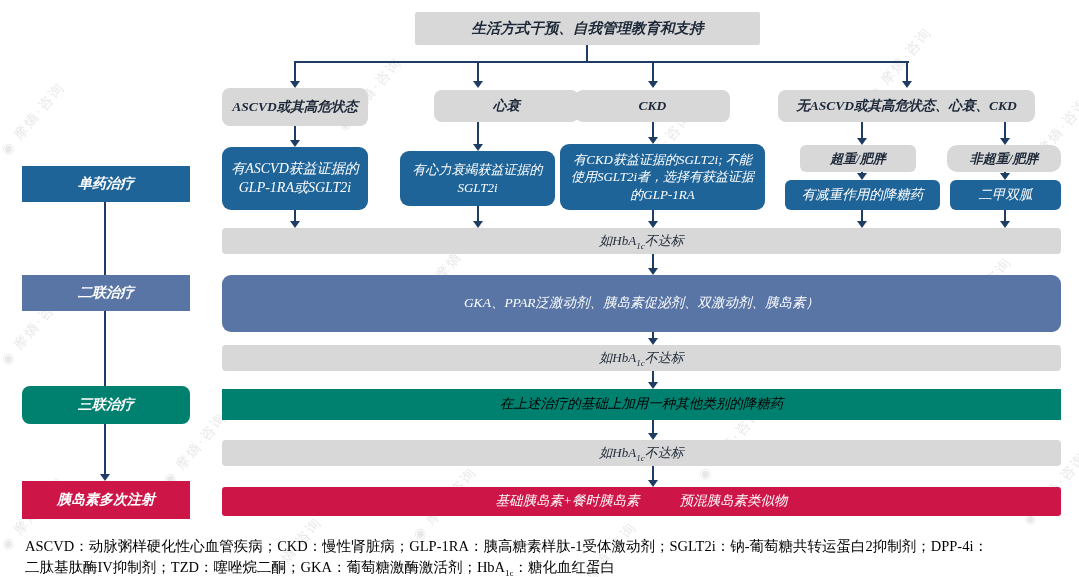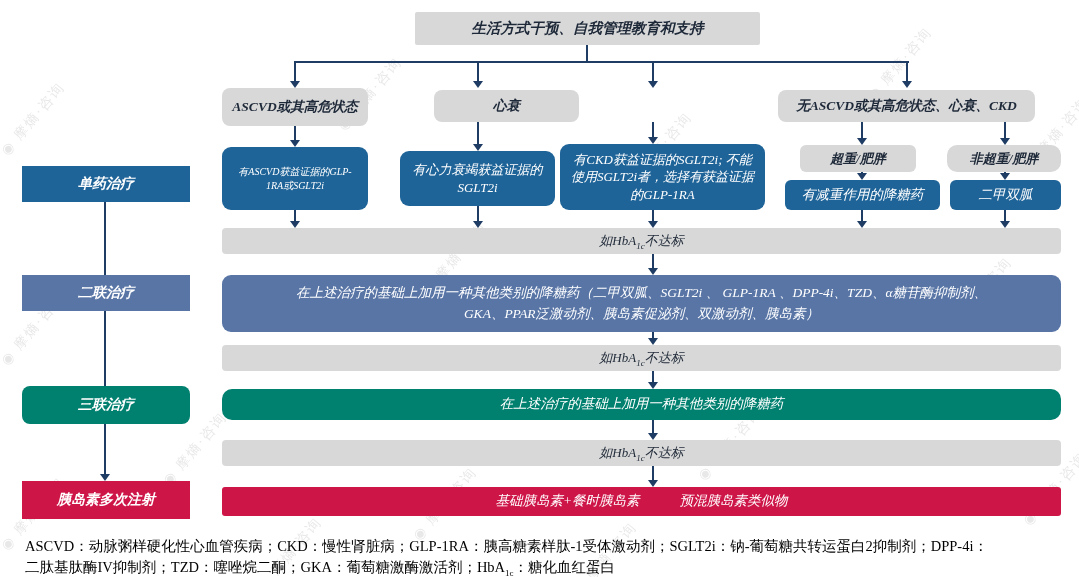--- a/index.html
+++ b/index.html
@@ -4,21 +4,21 @@
 <style>
   html,body{margin:0;padding:0;background:#fff;}
   #stage{position:relative;width:1079px;height:577px;background:#fff;overflow:hidden;
          font-family:"Liberation Serif","DejaVu Serif",serif;}
   .box{position:absolute;display:flex;align-items:center;justify-content:center;
        text-align:center;box-sizing:border-box;line-height:1.35;z-index:2;}
   .ital{font-style:italic;}
   .graybox{background:#D8D8D8;color:#1d2838;border-radius:8px;}
   .bluebox{background:#1F6498;color:#fff;border-radius:9px;}
   .slatebox{background:#5875A6;color:#fff;border-radius:9px;}
-  .tealbox{background:#00806F;color:#ffffff;border-radius:10px;}
+  .tealbox{background:#00806F;color:#000000;border-radius:0;}
   .redbox{background:#CE1548;color:#fff;border-radius:3px;}
   .stagelbl{border-radius:0;color:#fff;font-weight:bold;font-size:14px;}
   .bar{background:#D8D8D8;color:#242e3c;border-radius:4px;font-size:13px;}
   sub{font-size:9px;line-height:0;}
   .vline{position:absolute;width:2px;background:#1F3C64;z-index:1;}
   .hline{position:absolute;height:2px;background:#1F3C64;z-index:1;}
   .ahead{position:absolute;width:0;height:0;border-left:5px solid transparent;
          border-right:5px solid transparent;border-top:7px solid #1F3C64;z-index:1;}
   .wm{position:absolute;z-index:0;color:#9a9a9a;opacity:.22;font-size:14px;
       transform:rotate(-50deg);white-space:nowrap;letter-spacing:2px;pointer-events:none;}
@@ -96,42 +96,42 @@
       <div class="ahead" style="left: 100px; top: 474px;"></div>
       <div class="vline" style="left: 104px; top: 202px; height: 73px;"></div>
       <div class="vline" style="left: 104px; top: 311px; height: 75px;"></div>
       <div class="hline" style="left: 294px; top: 61px; width: 615px;"></div>
     </div>
 
   <div class="box graybox ital" style="left:415px;top:12px;width:345px;height:33px;font-size:14.5px;font-weight:bold;border-radius:2px;">生活方式干预、自我管理教育和支持</div>
 
   <div class="box graybox ital" style="left:222px;top:88px;width:146px;height:38px;font-size:13.5px;font-weight:bold;padding:0 6px;">ASCVD或其高危状态</div>
   <div class="box graybox ital" style="left:416px;top:90px;width:145px;height:32px;font-size:13.5px;font-weight:bold;margin-left:18px;">心衰</div>
+  <div class="box graybox ital" style="left:575px;top:90px;width:155px;height:32px;font-size:13.5px;font-weight:bold;">CKD</div>
   <div class="box graybox ital" style="left:778px;top:90px;width:257px;height:32px;font-size:13.5px;font-weight:bold;padding:0 6px;">无ASCVD或其高危状态、心衰、CKD</div>
 
   <div class="box graybox ital" style="left:800px;top:145px;width:116px;height:27px;font-size:13px;font-weight:bold;border-radius:6px;">超重/肥胖</div>
   <div class="box graybox ital" style="left:947px;top:145px;width:114px;height:27px;font-size:13px;font-weight:bold;border-radius:10px;">非超重/肥胖</div>
 
-  <div class="box bluebox ital" style="left:222px;top:147px;width:146px;height:63px;font-size:10px;padding:2px 8px;">有ASCVD获益证据的GLP-1RA或SGLT2i</div>
+  <div class="box bluebox ital" style="left:222px;top:147px;width:146px;height:63px;font-size:14px;padding:2px 8px;">有ASCVD获益证据的GLP-1RA或SGLT2i</div>
   <div class="box bluebox ital" style="left:400px;top:151px;width:155px;height:55px;font-size:13px;padding:2px 10px;">有心力衰竭获益证据的SGLT2i</div>
   <div class="box bluebox ital" style="left:560px;top:144px;width:205px;height:66px;font-size:13px;padding:2px 8px;">有CKD获益证据的SGLT2i; 不能使用SGLT2i者，选择有获益证据的GLP-1RA</div>
   <div class="box bluebox ital" style="left:785px;top:180px;width:155px;height:30px;font-size:13.5px;border-radius:6px;">有减重作用的降糖药</div>
   <div class="box bluebox ital" style="left:950px;top:180px;width:111px;height:30px;font-size:13.5px;border-radius:6px;">二甲双胍</div>
 
   <div class="box bluebox stagelbl ital" style="left:22px;top:166px;width:168px;height:36px;">单药治疗</div>
   <div class="box slatebox stagelbl ital" style="left:22px;top:275px;width:168px;height:36px;">二联治疗</div>
   <div class="box tealbox stagelbl ital" style="left:22px;top:386px;width:168px;height:38px;border-radius:8px;">三联治疗</div>
   <div class="box redbox stagelbl ital" style="left:22px;top:481px;width:168px;height:38px;border-radius:0;">胰岛素多次注射</div>
 
   <div class="box bar ital" style="left:222px;top:228px;width:839px;height:26px;">
     <span><span>如HbA</span><sub>1c</sub><span>不达标</span></span>
   </div>
 
   <div class="box slatebox ital" style="left:222px;top:275px;width:839px;height:57px;font-size:13.5px;flex-direction:column;line-height:1.55;">
-    <div>在上述治疗的基础上加用一种其他类别的降糖药（二甲双胍、SGLT2i 、 GLP-1RA 、DPP-4i、TZD、α糖苷酶抑制剂、</div>
     <div>GKA、PPAR泛激动剂、胰岛素促泌剂、双激动剂、胰岛素）</div>
   </div>
 
   <div class="box bar ital" style="left:222px;top:345px;width:839px;height:26px;">
     <span><span>如HbA</span><sub>1c</sub><span>不达标</span></span>
   </div>
 
   <div class="box tealbox ital" style="left:222px;top:389px;width:839px;height:31px;font-size:13.5px;">在上述治疗的基础上加用一种其他类别的降糖药</div>
 
   <div class="box bar ital" style="left:222px;top:440px;width:839px;height:26px;">

